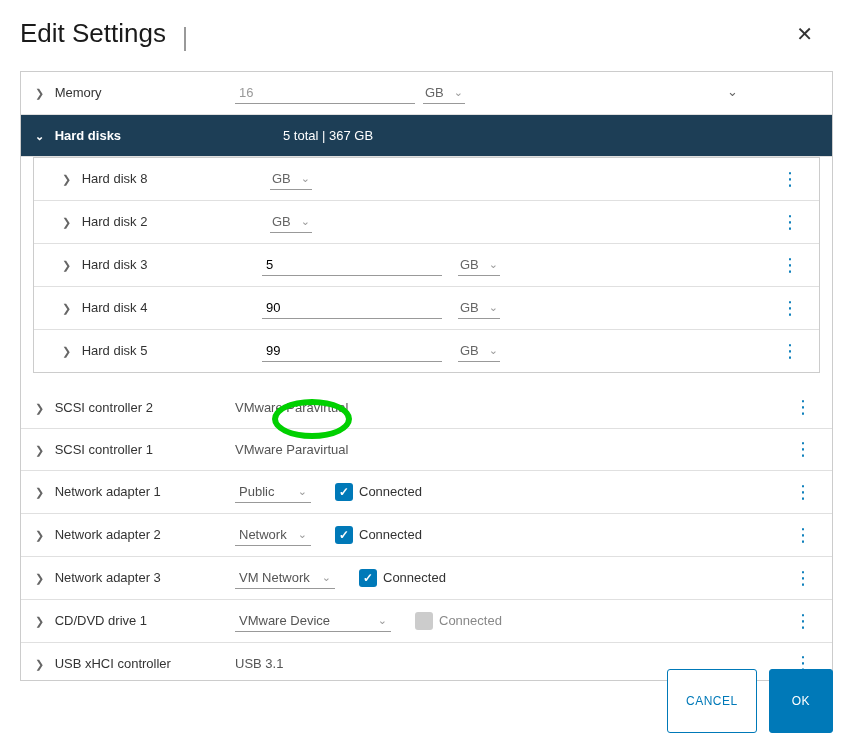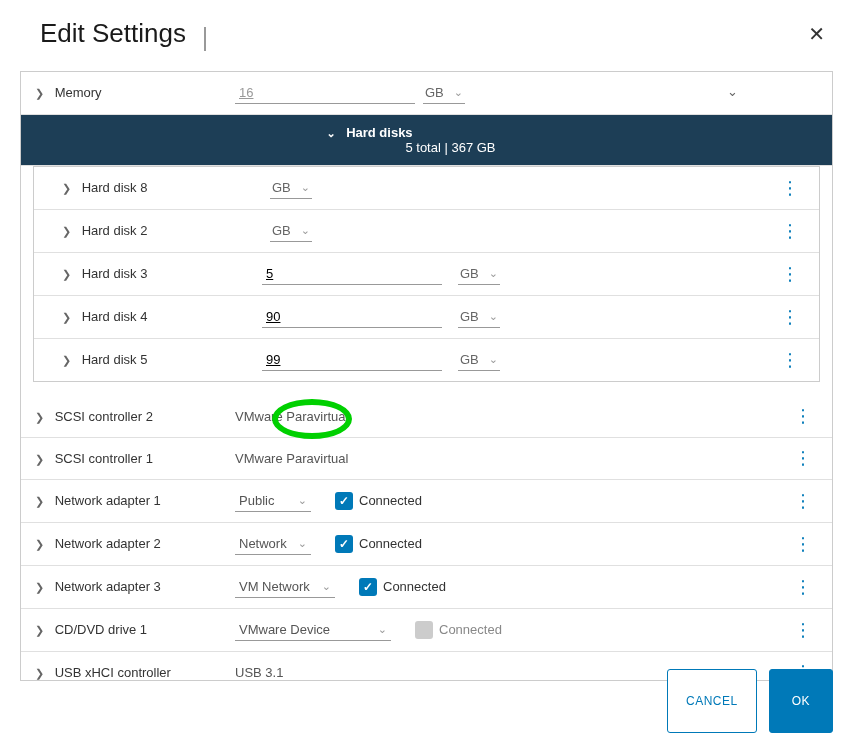--- a/index.html
+++ b/index.html
@@ -13,22 +13,21 @@
       color: #333;
       background: #fff;
       width: 853px;
       height: 751px;
       position: relative;
     }
     .dialog-header {
       display: flex;
       justify-content: space-between;
       align-items: center;
-      padding: 18px 24px 20px 20px;
-      margin-left: 20px;
+      padding: 18px 36px 20px 20px;
     }
     .dialog-title {
       font-size: 26px;
       font-weight: 300;
       color: #1a1a1a;
     }
     .title-bar {
       display: inline-block;
       width: 2px;
       height: 24px;
@@ -59,21 +58,20 @@
       display: flex;
       align-items: center;
       padding: 10px 14px;
       border-bottom: 1px solid #e0e0e0;
       min-height: 42px;
     }
     .row-dark {
       background: #1d3e56;
       color: #fff;
       padding: 10px 14px;
-      flex-direction: column;
     }
     .row-indent {
       padding-left: 28px;
     }
     .row-disks-group {
       border: 1px solid #ccc;
       margin: 0 12px 14px 12px;
       background: #fff;
     }
     .row-disks-group .row {
@@ -122,21 +120,20 @@
       border: none;
       line-height: 1;
     }
     .size-input {
       border: none;
       border-bottom: 1px solid #999;
       background: transparent;
       font-size: 13px;
       padding: 3px 4px;
       outline: none;
-      text-decoration: underline;
     }
     .size-input-wide {
       width: 180px;
     }
     .size-input-disabled {
       color: #999;
     }
     .chevron-down {
       color: #999;
       font-size: 11px;

